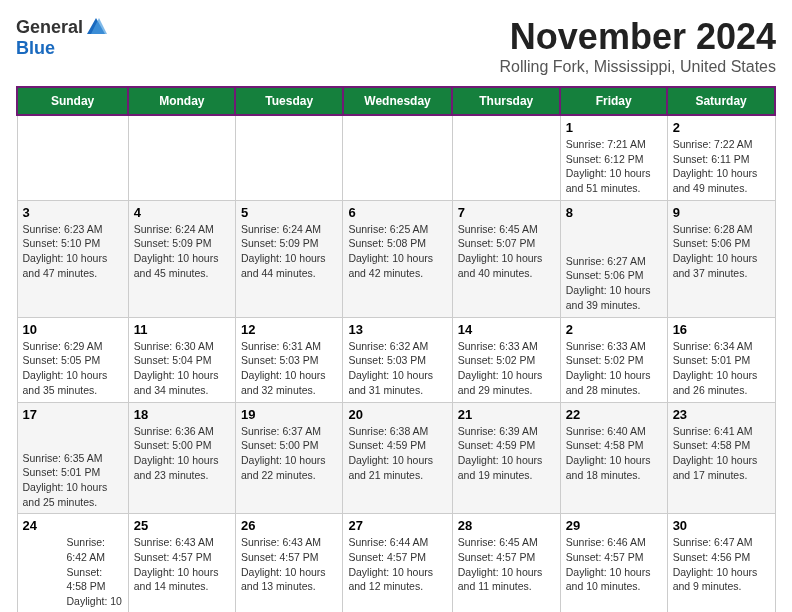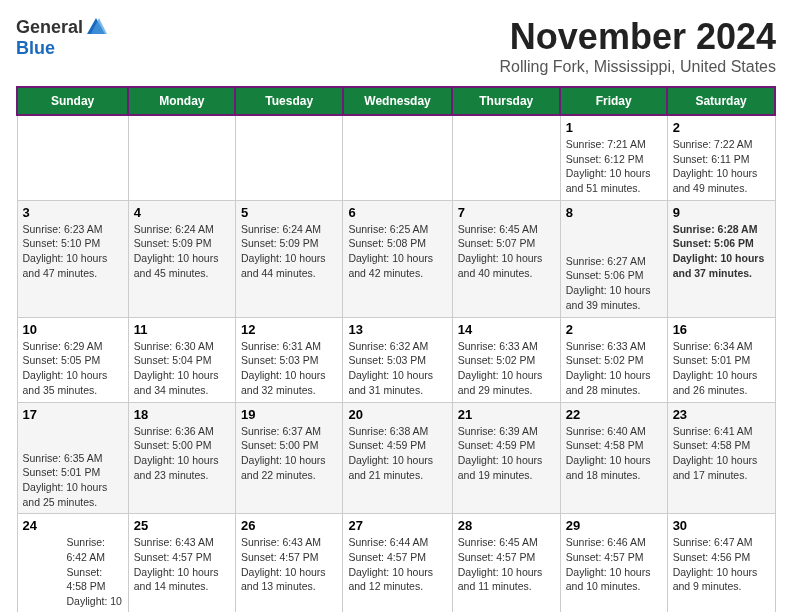--- a/index.html
+++ b/index.html
@@ -183,21 +183,21 @@
         </td>
         <td>
           <span class="day-number">8</span>
           <div class="day-info" style="white-space: pre-line; margin-top: 34px;">Sunrise: 6:27 AM
 Sunset: 5:06 PM
 Daylight: 10 hours
 and 39 minutes.</div>
         </td>
         <td>
           <span class="day-number">9</span>
-          <div class="day-info" style="white-space: pre-line; font-weight: bold;">Sunrise: 6:28 AM
+          <div class="day-info" style="white-space: pre-line;">Sunrise: 6:28 AM
 Sunset: 5:06 PM
 Daylight: 10 hours
 and 37 minutes.</div>
         </td>
       </tr>
       <tr>
         <td>
           <span class="day-number">10</span>
           <div class="day-info" style="white-space: pre-line;">Sunrise: 6:29 AM
 Sunset: 5:05 PM

